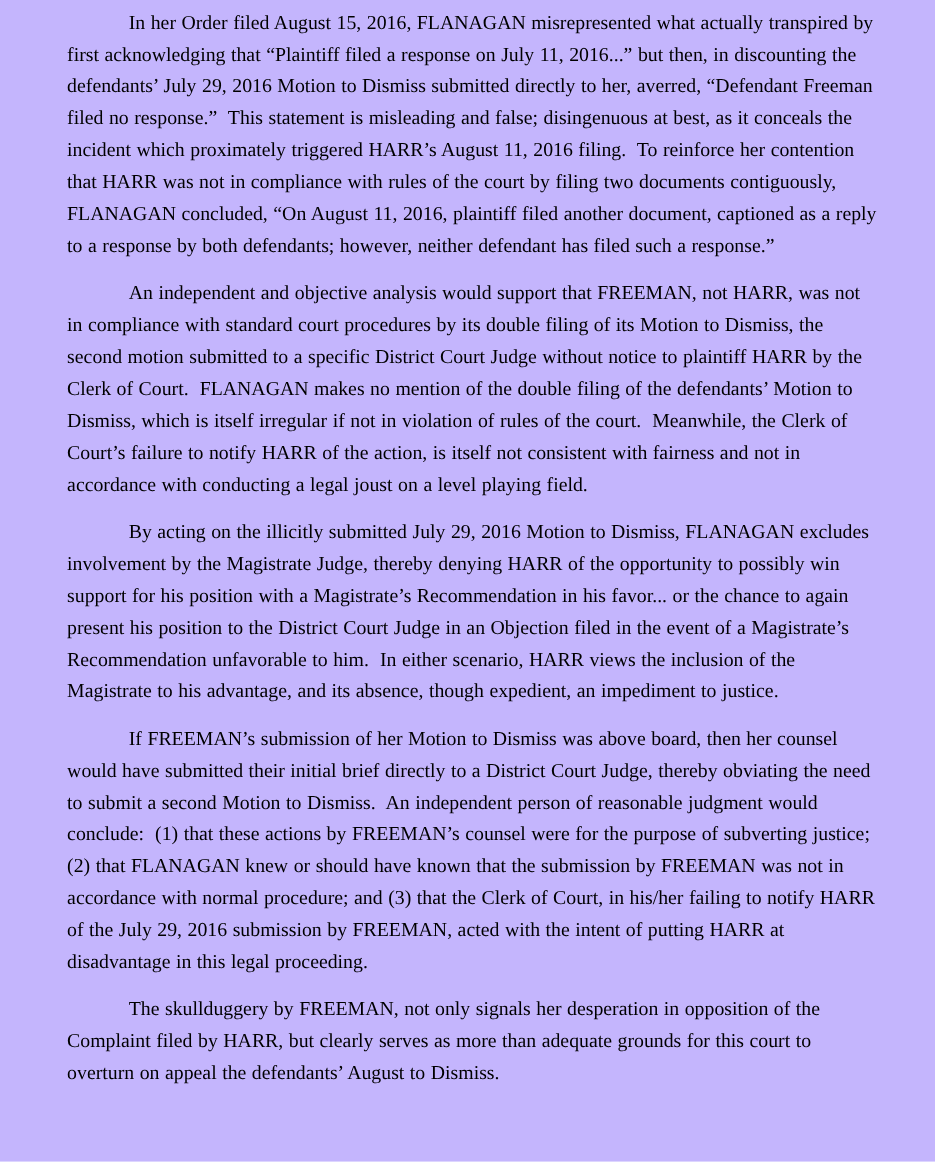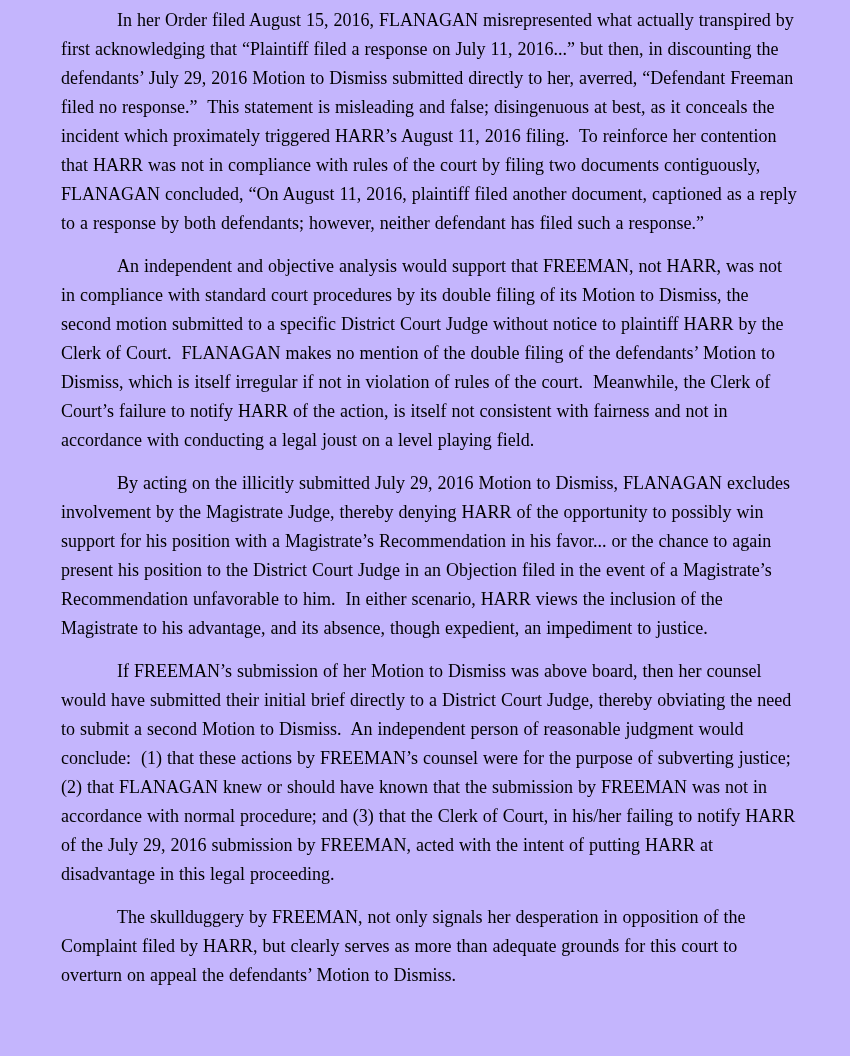--- a/index.html
+++ b/index.html
@@ -33,14 +33,14 @@
   }
 </style>
 </head>
 <body>
 
 <main class="page">
   <p class="doc-paragraph">In her Order filed August 15, 2016, FLANAGAN misrepresented what actually transpired by first acknowledging that “Plaintiff filed a response on July 11, 2016...” but then, in discounting the defendants’ July 29, 2016 Motion to Dismiss submitted directly to her, averred, “Defendant Freeman filed no response.”  This statement is misleading and false; disingenuous at best, as it conceals the incident which proximately triggered HARR’s August 11, 2016 filing.  To reinforce her contention that HARR was not in compliance with rules of the court by filing two documents contiguously, FLANAGAN concluded, “On August 11, 2016, plaintiff filed another document, captioned as a reply to a response by both defendants; however, neither defendant has filed such a response.”</p>
   <p class="doc-paragraph">An independent and objective analysis would support that FREEMAN, not HARR, was not in compliance with standard court procedures by its double filing of its Motion to Dismiss, the second motion submitted to a specific District Court Judge without notice to plaintiff HARR by the Clerk of Court.  FLANAGAN makes no mention of the double filing of the defendants’ Motion to Dismiss, which is itself irregular if not in violation of rules of the court.  Meanwhile, the Clerk of Court’s failure to notify HARR of the action, is itself not consistent with fairness and not in accordance with conducting a legal joust on a level playing field.</p>
   <p class="doc-paragraph">By acting on the illicitly submitted July 29, 2016 Motion to Dismiss, FLANAGAN excludes involvement by the Magistrate Judge, thereby denying HARR of the opportunity to possibly win support for his position with a Magistrate’s Recommendation in his favor... or the chance to again present his position to the District Court Judge in an Objection filed in the event of a Magistrate’s Recommendation unfavorable to him.  In either scenario, HARR views the inclusion of the Magistrate to his advantage, and its absence, though expedient, an impediment to justice.</p>
   <p class="doc-paragraph">If FREEMAN’s submission of her Motion to Dismiss was above board, then her counsel would have submitted their initial brief directly to a District Court Judge, thereby obviating the need to submit a second Motion to Dismiss.  An independent person of reasonable judgment would conclude:  (1) that these actions by FREEMAN’s counsel were for the purpose of subverting justice; (2) that FLANAGAN knew or should have known that the submission by FREEMAN was not in accordance with normal procedure; and (3) that the Clerk of Court, in his/her failing to notify HARR of the July 29, 2016 submission by FREEMAN, acted with the intent of putting HARR at disadvantage in this legal proceeding.</p>
-  <p class="doc-paragraph">The skullduggery by FREEMAN, not only signals her desperation in opposition of the Complaint filed by HARR, but clearly serves as more than adequate grounds for this court to overturn on appeal the defendants’ Motion to Dismiss.</p>
+  <p class="doc-paragraph">The skullduggery by FREEMAN, not only signals her desperation in opposition of the Complaint filed by HARR, but clearly serves as more than adequate grounds for this court to overturn on appeal the defendants’ August to Dismiss.</p>
 </main>
 
 </body></html>

